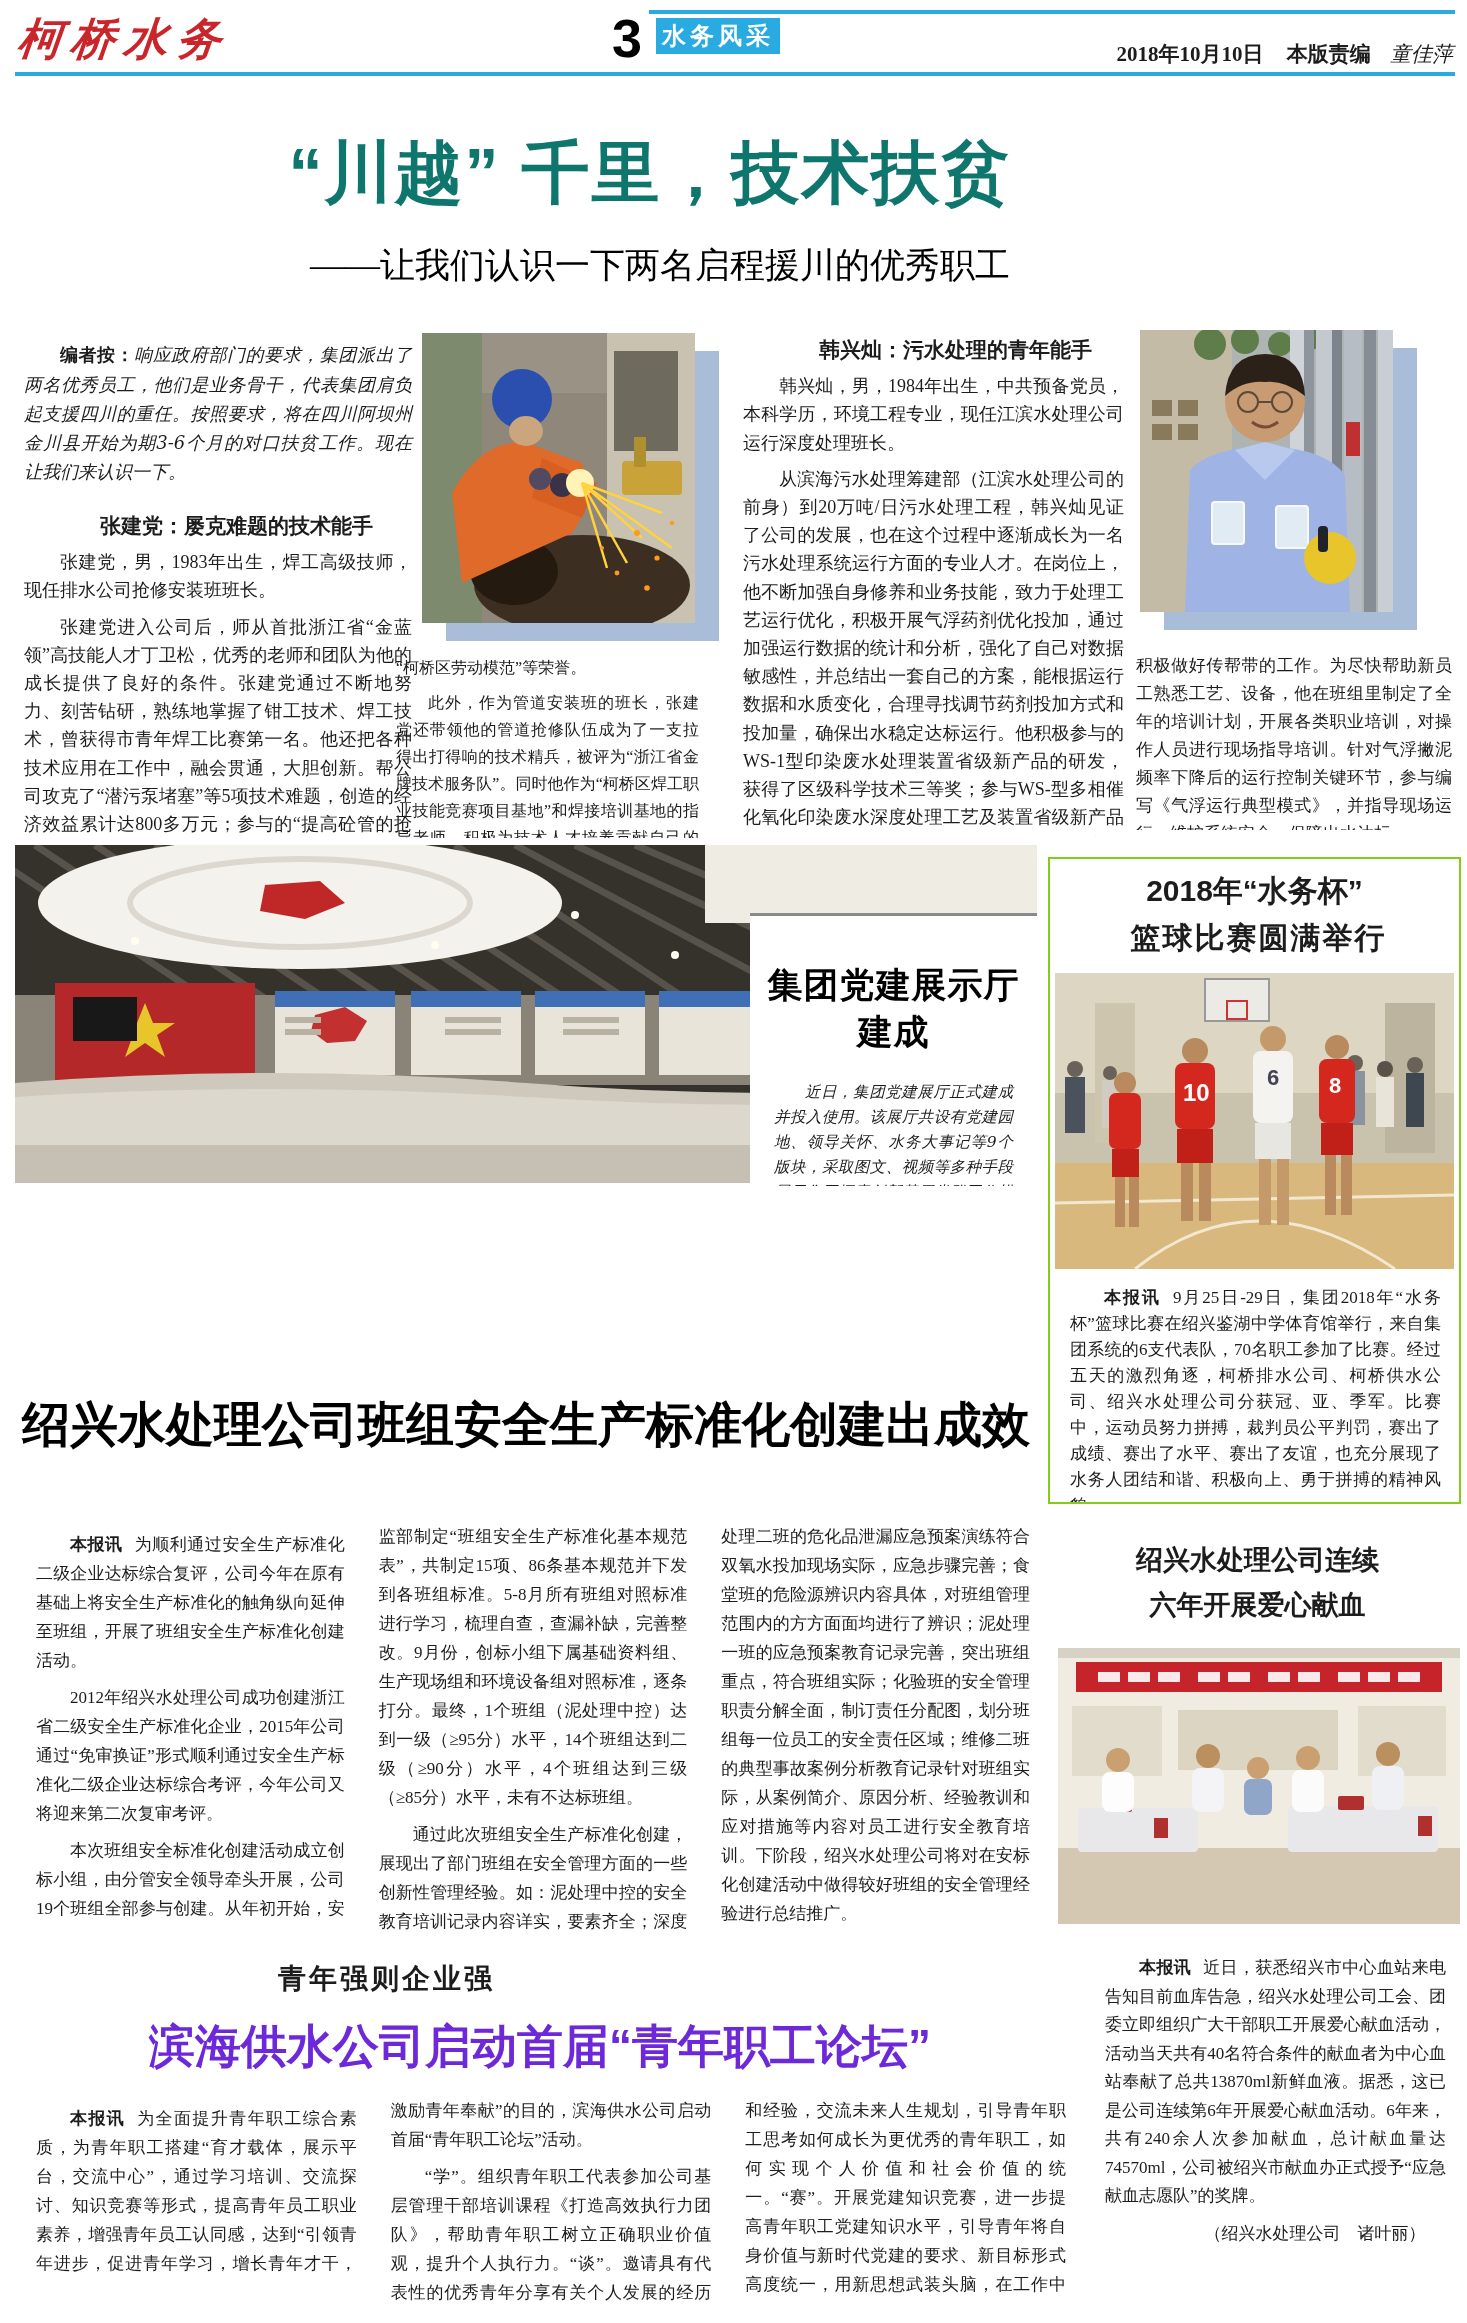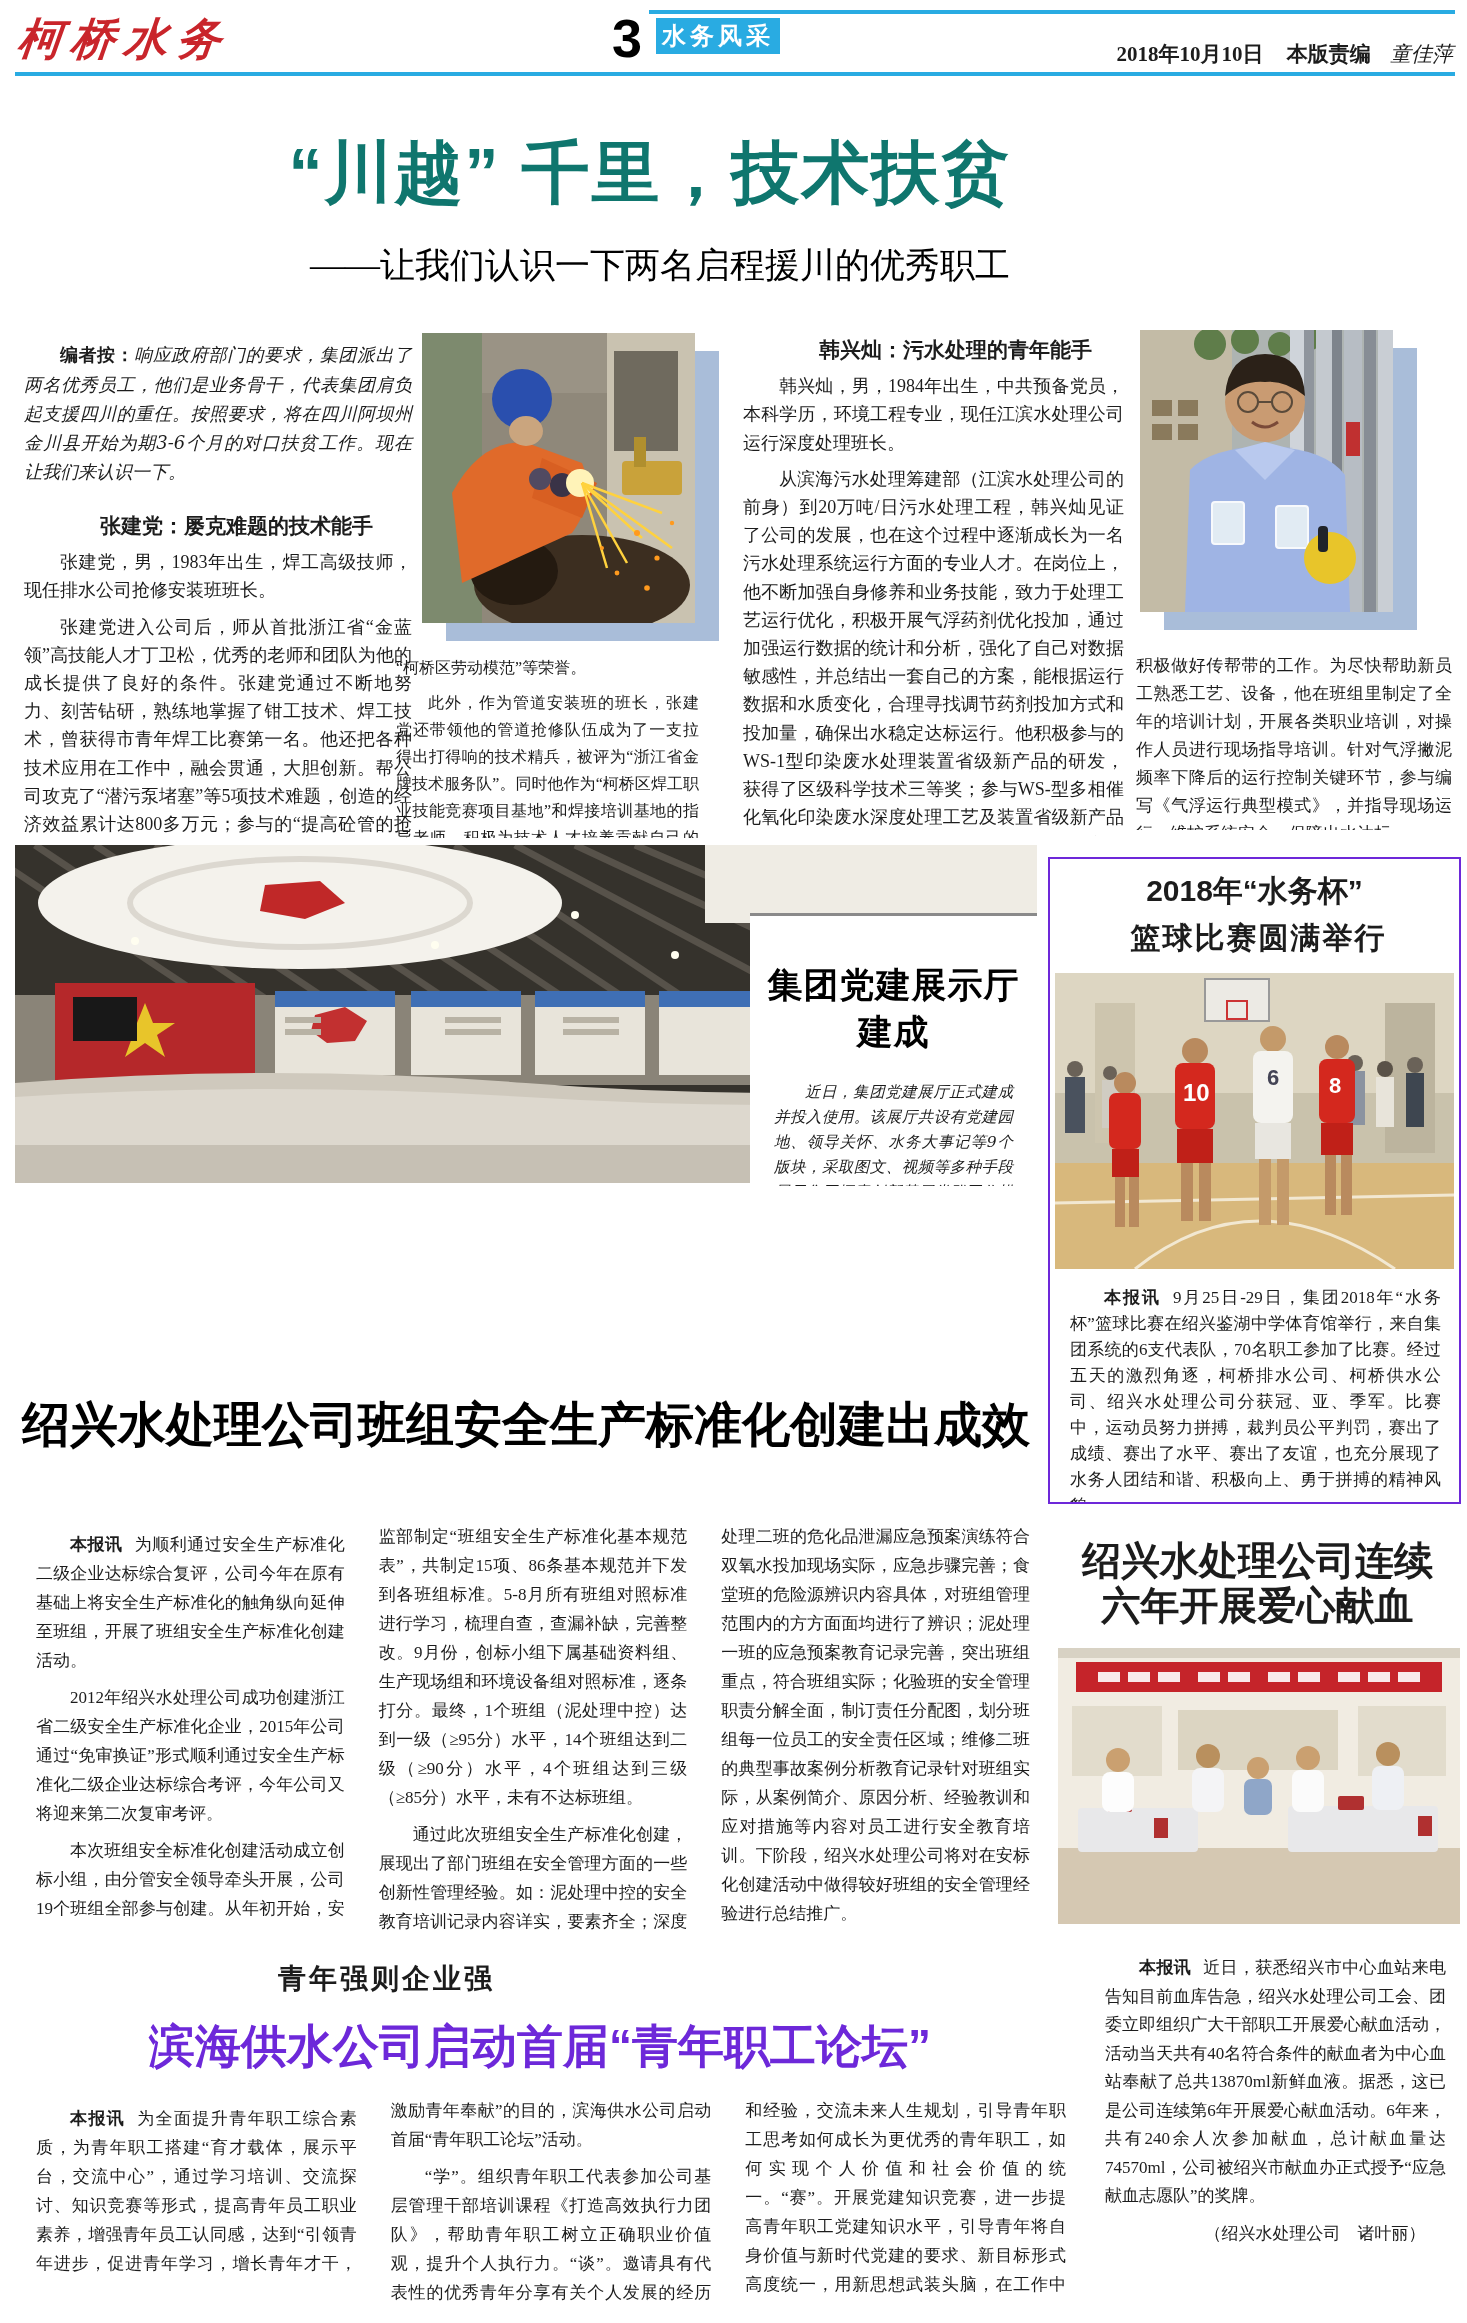--- a/index.html
+++ b/index.html
@@ -210,21 +210,21 @@
   </div>
 
   <div class="abs" style="left:750px;top:913px;width:287px;height:270px;background:#ffffff;border-top:3px solid #8a8a8a;overflow:hidden;">
     <div class="sans ctr" style="margin-top:46px;font-size:35px;font-weight:bold;letter-spacing:1px;color:#000;">集团党建展示厅建成</div>
     <div class="kai just" style="margin:24px 16px 0 16px;font-size:15.5px;line-height:25px;">
       <p>近日，集团党建展厅正式建成并投入使用。该展厅共设有党建园地、领导关怀、水务大事记等9个版块，采取图文、视频等多种手段展示集团探索创新基层党群工作模式和企业建设改革发展成就，成为夯实基层“红色堡垒”、加强员工思想教育的有效阵地。</p>
 
     </div>
   </div>
 
-  <div class="abs" style="left:1048px;top:857px;width:409px;height:643px;border:2px solid #6d28d9;background:#fff;overflow:hidden;">
+  <div class="abs" style="left:1048px;top:857px;width:409px;height:643px;border:2px solid #84cc16;background:#fff;overflow:hidden;">
     <div class="sans ctr" style="margin-top:12px;font-size:30px;font-weight:bold;">2018年“水务杯”</div>
     <div class="sans ctr" style="margin-top:6px;font-size:30px;font-weight:bold;letter-spacing:2px;padding-left:8px;">篮球比赛圆满举行</div>
     <div style="margin:14px 4px 0 5px;width:399px;height:296px;overflow:hidden;">
       <svg width="399" height="296" viewBox="0 0 399 296">
         <rect width="399" height="296" fill="#ddd6c2"></rect>
         <rect x="0" y="120" width="399" height="72" fill="#c9c2ac"></rect>
         <rect x="330" y="30" width="50" height="150" fill="#bcb49e"></rect>
         <rect x="40" y="30" width="40" height="140" fill="#cdc5ae"></rect>
         <rect x="0" y="190" width="399" height="106" fill="#d8b87c"></rect>
         <g stroke="#f2e8d2" stroke-width="3" fill="none">
@@ -289,21 +289,21 @@
   <div class="abs just" style="left:28px;top:1522px;width:1010px;height:422px;font-size:17px;line-height:29px;
               column-count:3;column-gap:18px;column-fill:auto;overflow:hidden;">
     <p><b class="lead">本报讯</b><span>为顺利通过安全生产标准化二级企业达标综合复评，公司今年在原有基础上将安全生产标准化的触角纵向延伸至班组，开展了班组安全生产标准化创建活动。</span></p>
     <p>2012年绍兴水处理公司成功创建浙江省二级安全生产标准化企业，2015年公司通过“免审换证”形式顺利通过安全生产标准化二级企业达标综合考评，今年公司又将迎来第二次复审考评。</p>
     <p>本次班组安全标准化创建活动成立创标小组，由分管安全领导牵头开展，公司19个班组全部参与创建。从年初开始，安监部制定“班组安全生产标准化基本规范表”，共制定15项、86条基本规范并下发到各班组标准。5-8月所有班组对照标准进行学习，梳理自查，查漏补缺，完善整改。9月份，创标小组下属基础资料组、生产现场组和环境设备组对照标准，逐条打分。最终，1个班组（泥处理中控）达到一级（≥95分）水平，14个班组达到二级（≥90分）水平，4个班组达到三级（≥85分）水平，未有不达标班组。</p>
     <p>通过此次班组安全生产标准化创建，展现出了部门班组在安全管理方面的一些创新性管理经验。如：泥处理中控的安全教育培训记录内容详实，要素齐全；深度处理二班的危化品泄漏应急预案演练符合双氧水投加现场实际，应急步骤完善；食堂班的危险源辨识内容具体，对班组管理范围内的方方面面均进行了辨识；泥处理一班的应急预案教育记录完善，突出班组重点，符合班组实际；化验班的安全管理职责分解全面，制订责任分配图，划分班组每一位员工的安全责任区域；维修二班的典型事故案例分析教育记录针对班组实际，从案例简介、原因分析、经验教训和应对措施等内容对员工进行安全教育培训。下阶段，绍兴水处理公司将对在安标化创建活动中做得较好班组的安全管理经验进行总结推广。</p>
     <p>今后，绍兴水处理公司在班组安全管理上，将以创建安全生产标准化班组为抓手，认真贯彻“安全第一、预防为主、综合治理”的方针，牢固树立科学发展、安全发展的理念，进一步落实班组安全生产责任制，健全班组安全生产管理制度，强化班组安全教育，加强班组安全现场管理和隐患整改，完善班组安全考核管理，全面提升班组安全生产管理水平。</p>
 
   </div>
 
-  <div class="abs sans ctr" style="left:1055px;top:1538px;width:405px;font-size:39px;font-weight:bold;line-height:45px;">
+  <div class="abs sans ctr" style="left:1055px;top:1538px;width:405px;font-size:27px;font-weight:bold;line-height:45px;">
     <div>绍兴水处理公司连续</div>
     <div>六年开展爱心献血</div>
   </div>
 
   <div class="abs" style="left:1058px;top:1648px;width:402px;height:276px;overflow:hidden;background:#efe9dd;">
     <svg width="402" height="276" viewBox="0 0 402 276">
       <rect width="402" height="276" fill="#f1ece2"></rect>
       <rect x="0" y="0" width="402" height="10" fill="#d8d2c4"></rect>
       <rect x="18" y="14" width="366" height="30" fill="#c5242a"></rect>
       <g fill="#ffffff" opacity="0.9">

